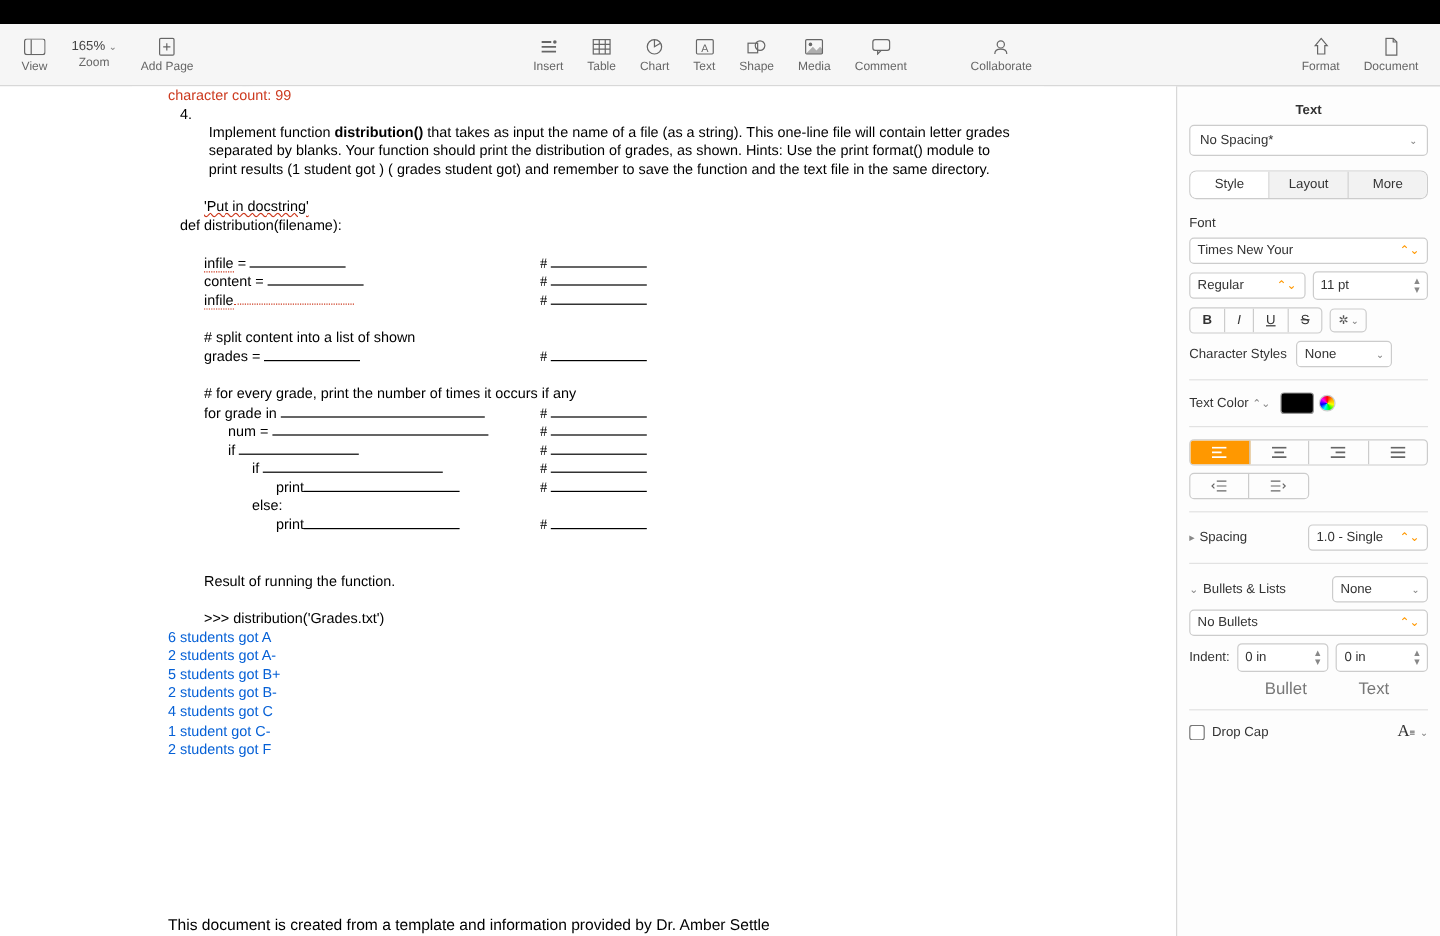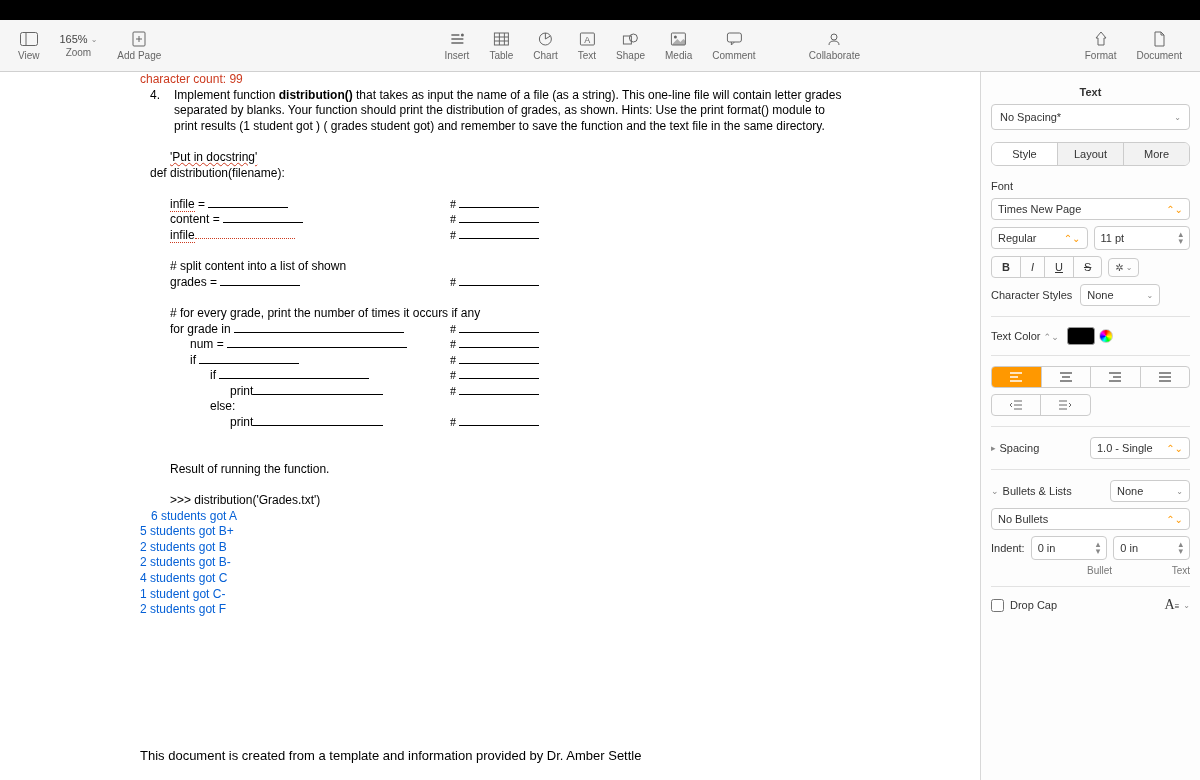--- a/index.html
+++ b/index.html
@@ -40,21 +40,21 @@
 .format-btns div:last-child { border-right:none; }
 .color-swatch { width:28px; height:18px; border:1px solid #999; border-radius:3px; background:#000; }
 .rainbow { width:14px; height:14px; border-radius:50%; background: conic-gradient(red,orange,yellow,lime,cyan,blue,magenta,red); border:1px solid #ccc; }
 .align-btns { display:flex; border:1px solid #ccc; border-radius:4px; overflow:hidden; width:100%; }
 .align-btns div { flex:1; display:flex; align-items:center; justify-content:center; padding:5px 0; border-right:1px solid #ccc; cursor:pointer; }
 .align-btns div:last-child { border-right:none; }
 .align-btns .active { background:#ff9800; }
 .section-label { font-size:11px; color:#333; margin: 8px 0 4px; display:flex; align-items:center; gap:4px; }
 .disclosure { color:#888; font-size:9px; }
 .subrow { display:flex; align-items:center; justify-content:space-between; gap:6px; margin:5px 0; }
-.tiny-label { font-size:10px; color:#777; text-align:right; flex:1; }
+.tiny-label { font-size:14px; color:#777; text-align:left; flex:1; }
 .chev-down { font-size:8px; color:#888; }
 .orange-stepper { color:#ff9800; font-size:10px; }
 hr.sep { border:none; border-top:1px solid #e2e2e2; margin:10px 0; }
 .cs-row { display:flex; align-items:center; gap:8px; margin:6px 0; }
 .cs-label { font-size:11px; }
 .gear-btn { border:1px solid #ccc; border-radius:4px; padding:3px 6px; display:flex; align-items:center; gap:2px; font-size:10px; color:#555; }
 svg { display:block; }
 .hash { font-family:"Times New Roman",serif; }
 </style>
 </head>
@@ -195,21 +195,21 @@
   </div>
 </div>
 
 <div class="doc-area">
   <div class="page-wrap">
     <div class="page-shadow-left"></div>
     <div class="page doc-text">
       <div class="red" style="margin-left:10px;">character count: 99</div>
       <div style="display:flex; margin-left:20px;">
         <div style="width:24px;">4.</div>
-        <div style="flex:1;">
+        <div style="flex:1;margin-top:15px;">
           <span>Implement function </span><b>distribution()</b><span> that takes as input the name of a file (as a string). This one-line file will contain letter grades separated by blanks. Your function should print the distribution of grades, as shown. Hints: Use the print format() module to print results (1 student got ) ( grades student got) and remember to save the function and the text file in the same directory.</span>
         </div>
       </div>
       <br>
       <div style="margin-left:40px;"><span class="wavy">'Put in docstring'</span></div>
       <div style="margin-left:20px;">def distribution(filename):</div>
       <br>
       <div style="margin-left:40px; display:flex;">
         <div style="width:280px;"><span class="dotted">infile</span><span> = </span><span class="blank" style="min-width:80px;"></span></div>
         <div class="hash">#  <span class="blank" style="min-width:80px;"></span></div>
@@ -252,23 +252,23 @@
       </div>
       <div style="margin-left:80px;"><span>else:</span></div>
       <div style="margin-left:100px; display:flex;">
         <div style="width:220px;"><span>print</span><span class="blank" style="min-width:130px;"></span></div>
         <div class="hash">#  <span class="blank" style="min-width:80px;"></span></div>
       </div>
       <br><br>
       <div style="margin-left:40px;">Result of running the function.</div>
       <br>
       <div style="margin-left:40px;">&gt;&gt;&gt; distribution('Grades.txt')</div>
-      <div class="blue" style="margin-left:21px;">6 students got A</div>
+      <div class="blue" style="margin-left:10px;">6 students got A</div>
+      <div class="blue" style="margin-left:10px;">2 students got A-</div>
       <div class="blue" style="margin-left:10px;">5 students got B+</div>
-      <div class="blue" style="margin-left:10px;">2 students got B</div>
       <div class="blue" style="margin-left:10px;">2 students got B-</div>
       <div class="blue" style="margin-left:10px;">4 students got C</div>
       <div class="blue" style="margin-left:10px;">1 student  got C-</div>
       <div class="blue" style="margin-left:10px;">2 students got F</div>
       <div style="height:130px;"></div>
       <div style="margin-left:10px; font-size:13px;">This document is created from a template and information provided by Dr. Amber Settle</div>
     </div>
   </div>
 
   <div class="sidebar">
@@ -279,21 +279,21 @@
     </div>
     <div class="seg-tabs">
       <div class="active">Style</div>
       <div>Layout</div>
       <div>More</div>
     </div>
 
     <div class="section-label">Font</div>
     <div class="row">
       <div class="select-box">
-        <span>Times New Page</span>
+        <span>Times New Your</span>
         <span class="orange-stepper">⌃⌄</span>
       </div>
     </div>
     <div class="row">
       <div class="select-box">
         <span>Regular</span>
         <span class="orange-stepper">⌃⌄</span>
       </div>
       <div class="select-box small-sel">
         <span>11 pt</span>

